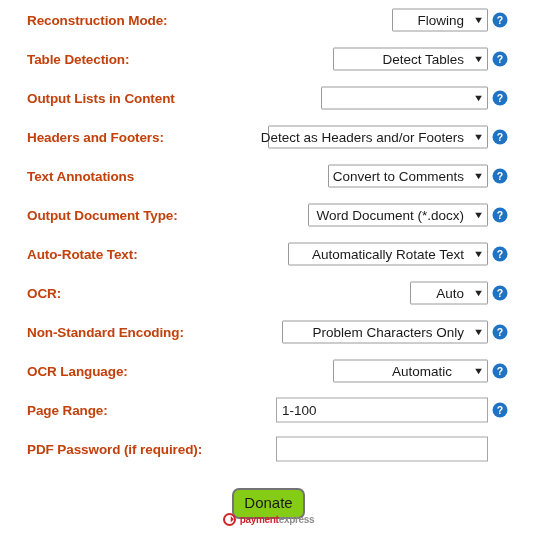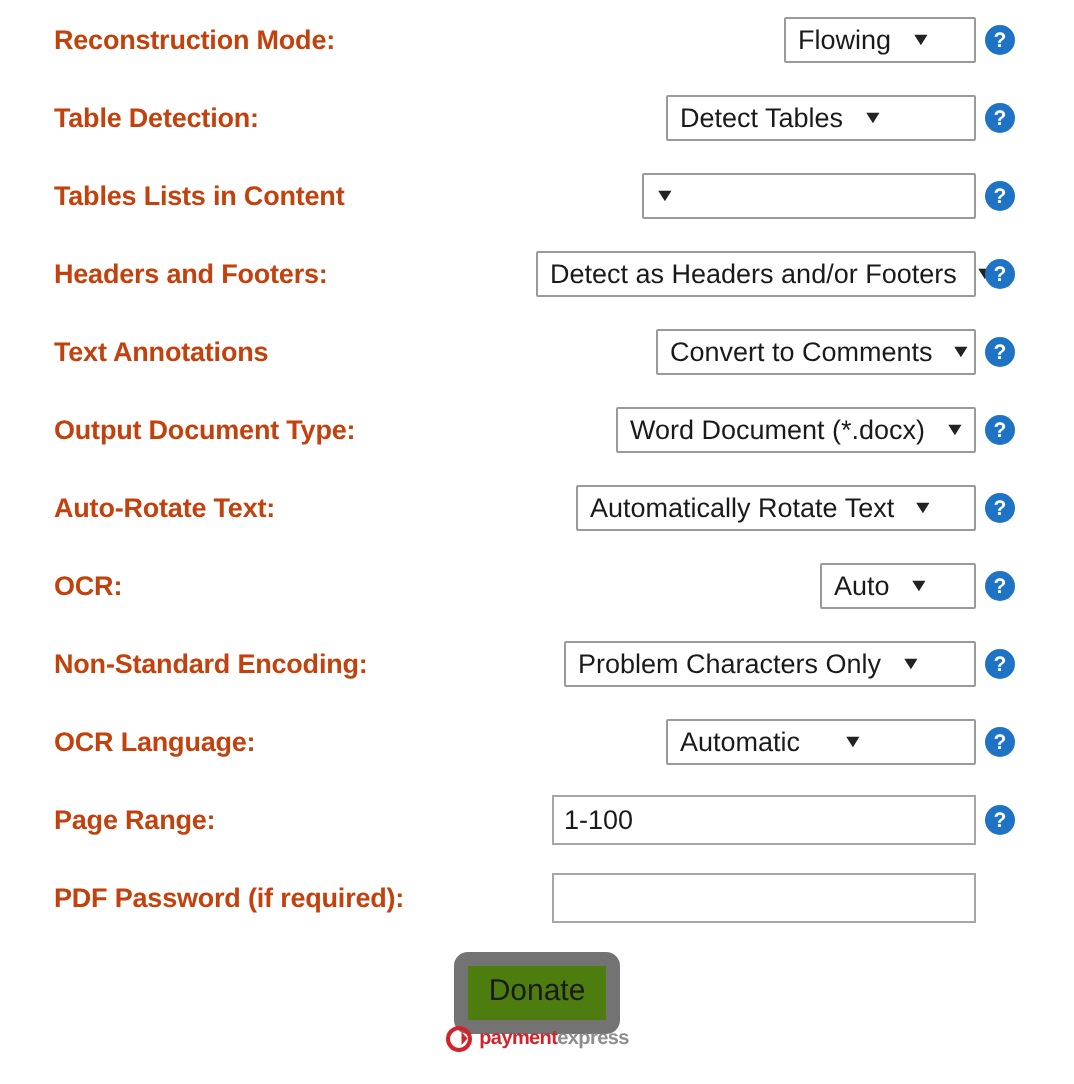--- a/index.html
+++ b/index.html
@@ -52,21 +52,21 @@
   }
 
   .select {
     box-sizing: border-box;
     height: 23px;
     background: #ffffff;
     border: 1px solid #9a9a9a;
     border-radius: 1px;
     display: flex;
     align-items: center;
-    justify-content: flex-start;
+    justify-content: flex-end;
     padding: 0 4px 0 6px;
     font-size: 13.5px;
     color: #1a1a1a;
     white-space: nowrap;
     cursor: default;
     margin-left: 16px;
   }
   .select .sel-text {
     line-height: 21px;
     padding-right: 10px;
@@ -107,29 +107,30 @@
   .donate-area {
     position: absolute;
     left: 0;
     top: 476px;
     width: 537px;
     text-align: center;
   }
   .donate-btn {
     display: inline-block;
     box-sizing: border-box;
-    background: #4d7c0f;
-    border: 7px solid #737373;
+    background: #84cc16;
+    border: 2px solid #737373;
     border-radius: 7px;
     padding: 4px 10px 5px;
     font-size: 15px;
     color: #1a1a1a;
     font-family: "Liberation Sans", sans-serif;
     cursor: pointer;
     line-height: 18px;
+    margin-top: 12px;
   }
 
   .logo {
     position: absolute;
     left: 0;
     top: 513px;
     width: 537px;
     display: flex;
     align-items: center;
     justify-content: center;
@@ -173,21 +174,21 @@
         </div>
       </div>
       <div class="help">
         <svg viewBox="0 0 16 16" width="16" height="16">
           <circle cx="8" cy="8" r="7.5" fill="#1f73c4"></circle>
           <text x="8" y="11.6" text-anchor="middle" font-family="Liberation Sans, sans-serif" font-size="10.5" font-weight="bold" fill="#ffffff">?</text>
         </svg>
       </div>
     </div>
     <div class="row">
-      <div class="label">Tables Lists in Content</div>
+      <div class="label">Output Lists in Content</div>
       <div class="control-wrap">
         <div class="select" style="width: 167px;">
           <span class="caret">▼</span>
         </div>
       </div>
       <div class="help">
         <svg viewBox="0 0 16 16" width="16" height="16">
           <circle cx="8" cy="8" r="7.5" fill="#1f73c4"></circle>
           <text x="8" y="11.6" text-anchor="middle" font-family="Liberation Sans, sans-serif" font-size="10.5" font-weight="bold" fill="#ffffff">?</text>
         </svg>

